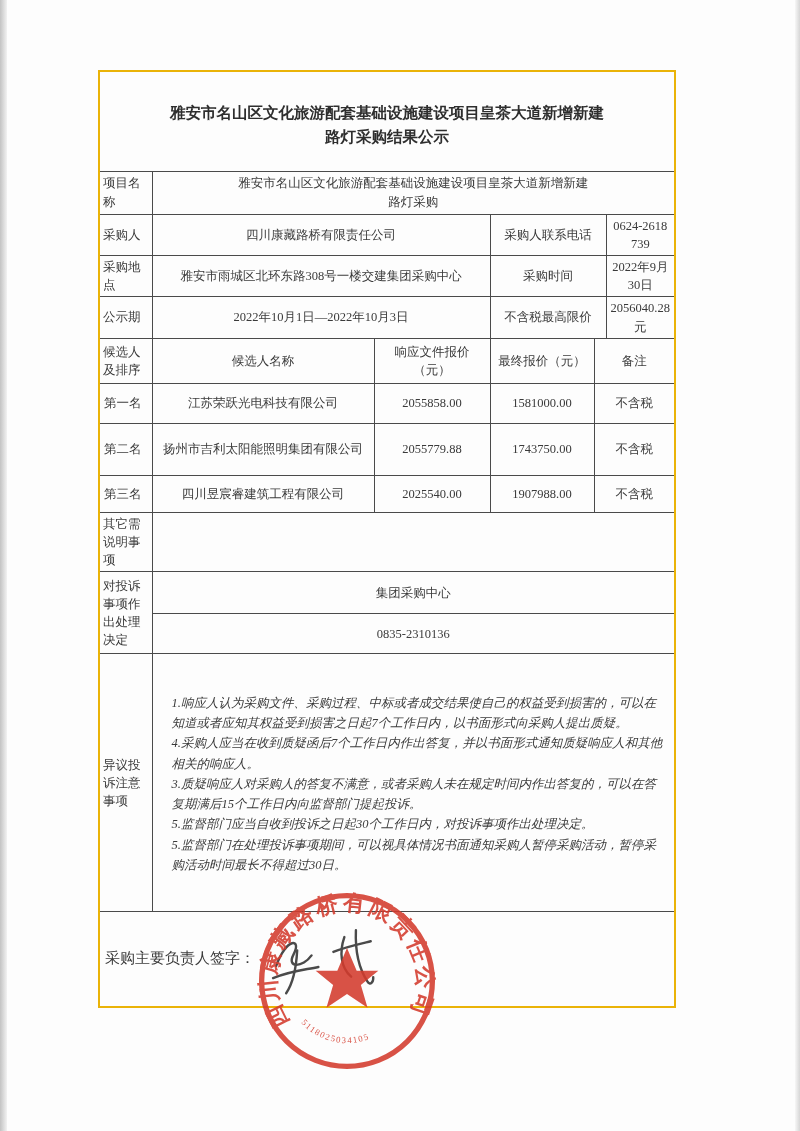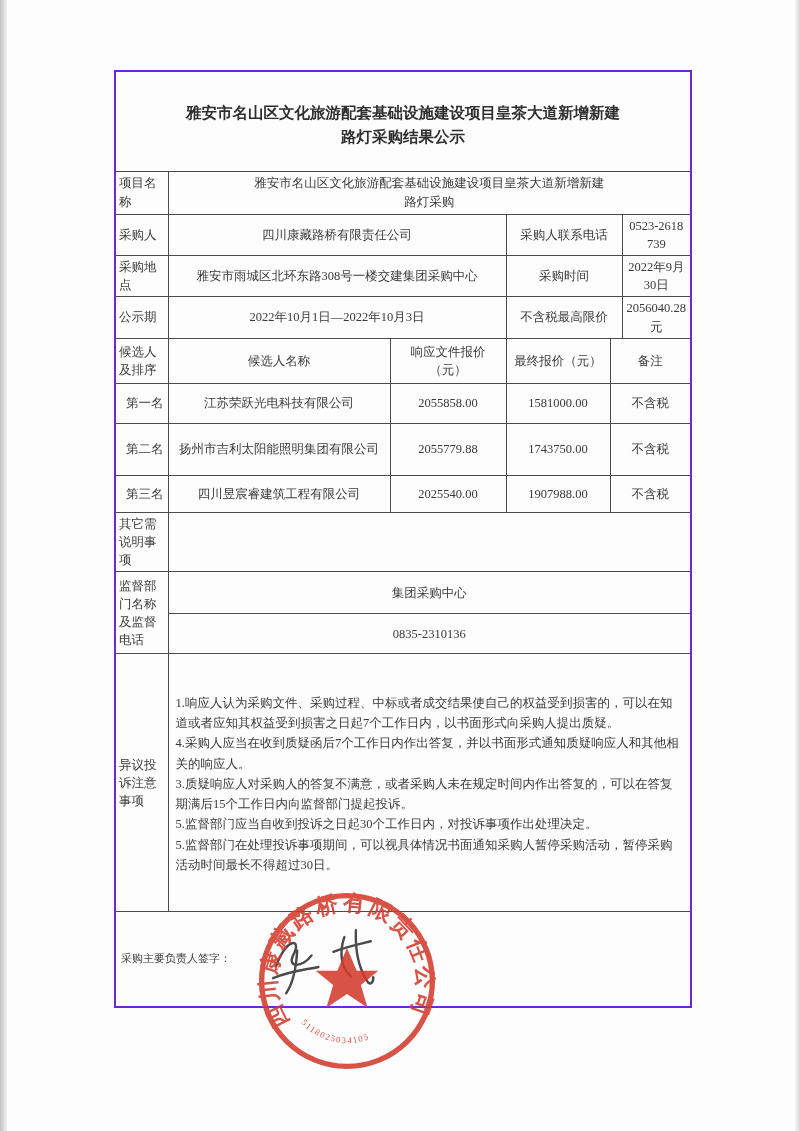--- a/index.html
+++ b/index.html
@@ -8,45 +8,45 @@
   .sheet {
     position:relative; width:800px; height:1131px;
     background:#fdfdfd; overflow:hidden;
   }
   .edge-left  { position:absolute; left:0; top:0; width:7px; height:100%;
                 background:linear-gradient(90deg,#c3c3c3,#f2f2f2); }
   .edge-right { position:absolute; right:0; top:0; width:5px; height:100%;
                 background:linear-gradient(270deg,#d6d6d6,#f7f7f7); }
 
   table.doc-table {
-    position:absolute; left:114px; top:70px;
+    position:absolute; left:98px; top:70px;
     width:576px; table-layout:fixed;
     border-collapse:collapse;
-    border:2px solid #6d28d9;
+    border:2px solid #eab308;
     font-size:12.5px; color:#3a3a3a;
   }
   td {
     border:1px solid #4a4a4a;
     vertical-align:middle;
     padding:2px 4px;
     line-height:1.45;
     word-break:break-all;
   }
   .title-cell {
     height:100px; text-align:center; vertical-align:middle;
     font-weight:bold; font-size:15.5px; line-height:1.55;
     white-space:pre-line; color:#2e2e2e; padding-top:10px;
   }
   .lbl  { text-align:left; padding:2px 3px;margin-left:40px; }
-  .rank { text-align:right; }
+  .rank { text-align:left; }
   .ctr  { text-align:center; white-space:pre-line; }
   .hdr  { text-align:center; white-space:pre-line; }
-  .obj-cell { vertical-align:middle; padding:10px 7px 8px 7px; }
+  .obj-cell { vertical-align:middle; padding:10px 7px 8px 19px;font-style:italic; }
   .obj-cell p { line-height:1.62; margin:0; text-align:left; }
-  .sig-cell { text-align:left; padding-left:5px; vertical-align:middle; font-size:11px; }
+  .sig-cell { text-align:left; padding-left:5px; vertical-align:middle; font-size:15px; }
 
   .signature-scribble { position:absolute; left:262px; top:922px; z-index:2; }
   .company-seal { position:absolute; left:250px; top:884px; z-index:3; opacity:0.88; }
 </style>
 </head>
 <body>
 
 <div class="sheet">
   <div class="edge-left"></div>
   <div class="edge-right"></div>
@@ -70,21 +70,21 @@
     <tr style="height:43px">
       <td class="lbl">项目名称</td>
       <td colspan="5" class="ctr">雅安市名山区文化旅游配套基础设施建设项目皇茶大道新增新建
 路灯采购</td>
     </tr>
 
     <tr style="height:40px">
       <td class="lbl">采购人</td>
       <td colspan="2" class="ctr">四川康藏路桥有限责任公司</td>
       <td colspan="2" class="ctr">采购人联系电话</td>
-      <td class="ctr">0523-2618739</td>
+      <td class="ctr">0624-2618739</td>
     </tr>
 
     <tr style="height:40px">
       <td class="lbl">采购地点</td>
       <td colspan="2" class="ctr">雅安市雨城区北环东路308号一楼交建集团采购中心</td>
       <td colspan="2" class="ctr">采购时间</td>
       <td class="ctr">2022年9月30日</td>
     </tr>
 
     <tr style="height:42px">
@@ -126,21 +126,21 @@
       <td class="ctr">1907988.00</td>
       <td colspan="2" class="ctr">不含税</td>
     </tr>
 
     <tr style="height:53px">
       <td class="lbl">其它需说明事项</td>
       <td colspan="5" class="ctr"></td>
     </tr>
 
     <tr style="height:42px">
-      <td class="lbl" rowspan="2">监督部门名称及监督电话</td>
+      <td class="lbl" rowspan="2">对投诉事项作出处理决定</td>
       <td colspan="5" class="ctr">集团采购中心</td>
     </tr>
     <tr style="height:40px">
       <td colspan="5" class="ctr">0835-2310136</td>
     </tr>
 
     <tr style="height:258px">
       <td class="lbl">异议投诉注意事项</td>
       <td colspan="5" class="obj-cell">
         <p>1.响应人认为采购文件、采购过程、中标或者成交结果使自己的权益受到损害的，可以在知道或者应知其权益受到损害之日起7个工作日内，以书面形式向采购人提出质疑。</p>

